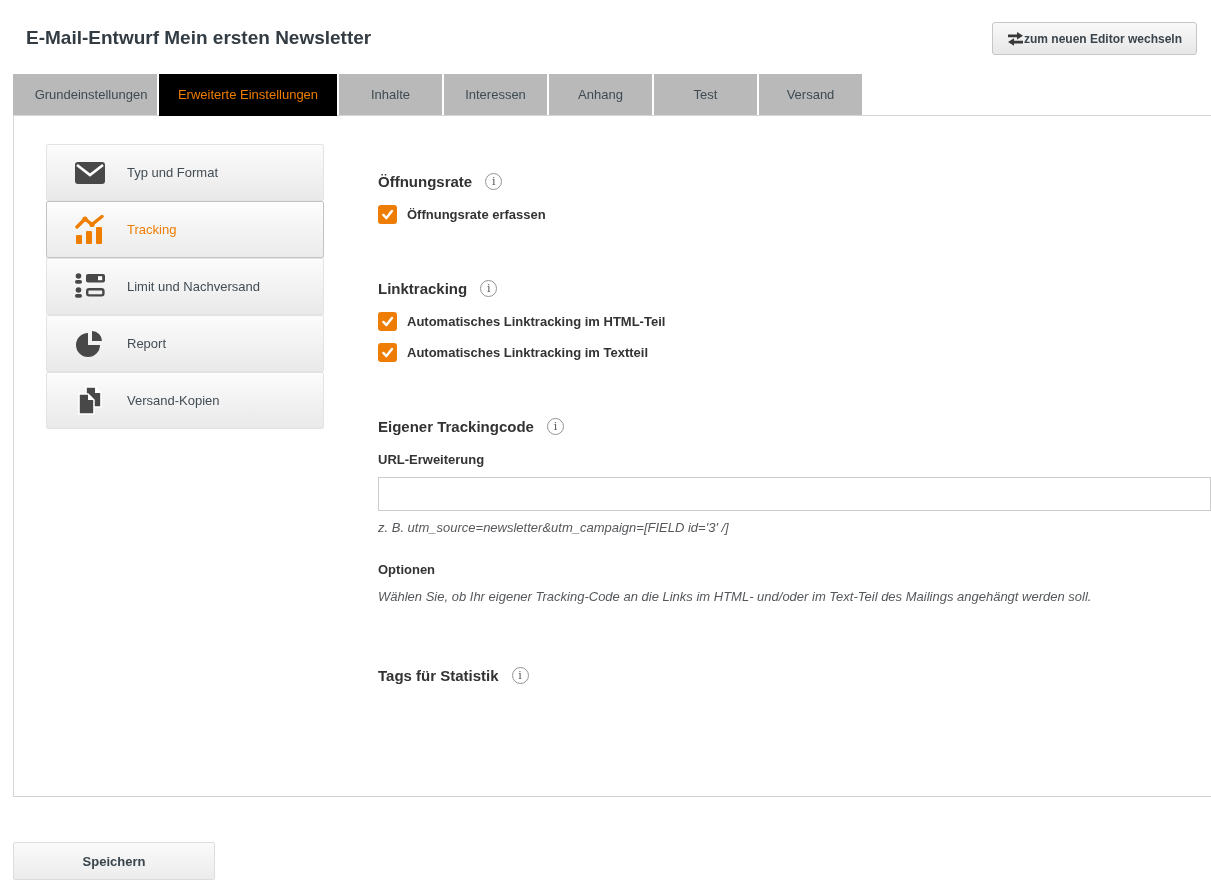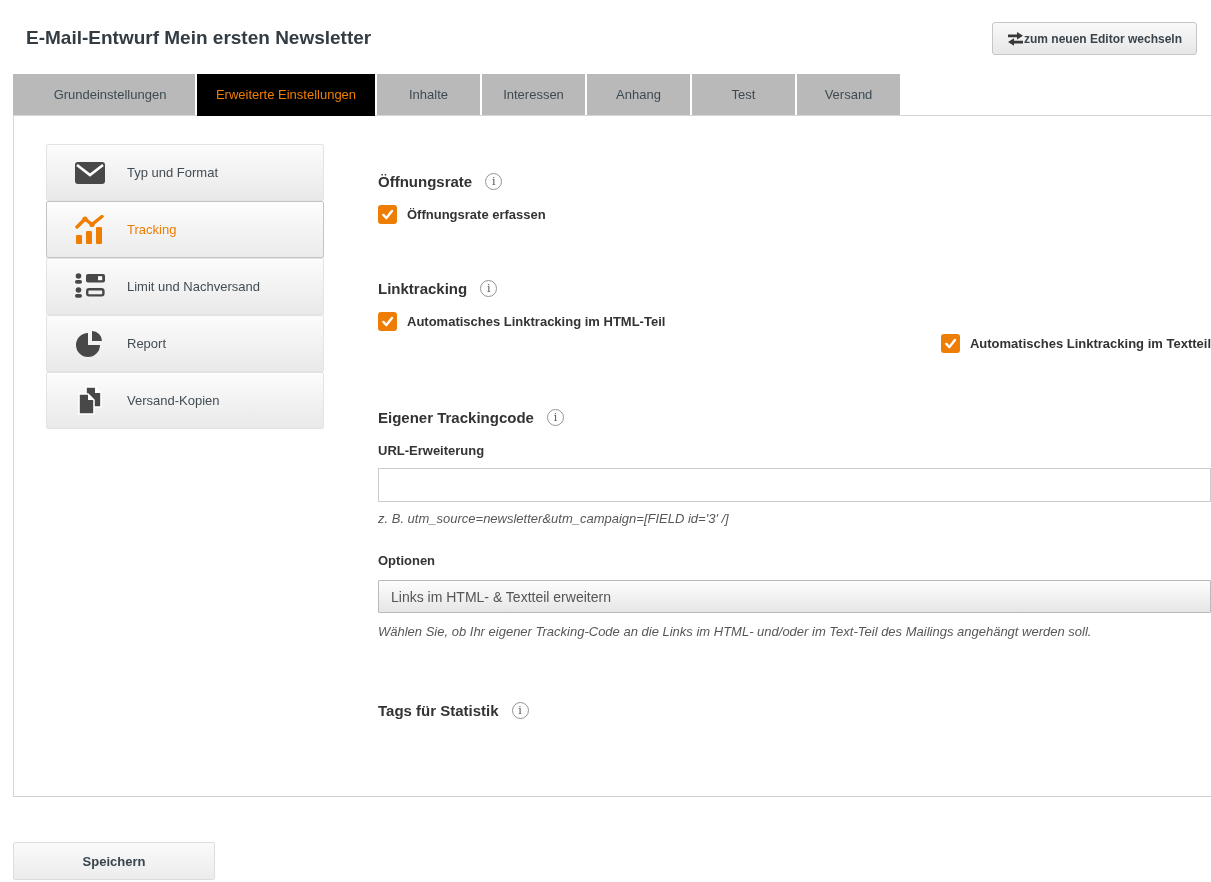--- a/index.html
+++ b/index.html
@@ -29,21 +29,21 @@
     cursor: pointer;
   }
 
   
   .tabs { display: flex; gap: 2px; margin-left: 13px; height: 41px; position: relative; z-index: 2; }
   .tab {
     background: #b9b9b9; color: #3e4a52;
     font-size: 13px; text-align: center; line-height: 41px;
     height: 41px; cursor: pointer; white-space: nowrap;
   }
-  .tab.w1 { width: 182px; padding-left: 12px; }
+  .tab.w1 { width: 144px; padding-left: 12px; }
   .tab.w2 { width: 178px; }
   .tab.ws { width: 103px; }
   .tab.active { background: #000000; color: #ee7d00; height: 42px; }
 
   
   .panel {
     margin-left: 13px;
     border-top: 1px solid #d6d6d6;
     border-left: 1px solid #d6d6d6;
     border-bottom: 1px solid #cfcfcf;
@@ -72,21 +72,21 @@
   .heading-row { display: flex; align-items: flex-end; }
   .heading { margin: 0; font-size: 15px; font-weight: bold; color: #333; }
   .info-icon {
     width: 17px; height: 17px; margin-left: 13px;
     border: 1px solid #949494; border-radius: 50%;
     color: #555; font-family: "DejaVu Serif", serif; font-size: 11px;
     display: inline-flex; align-items: center; justify-content: center;
     cursor: pointer; flex-shrink: 0;
   }
   .check-row { display: flex; align-items: center; margin-top: 15px; cursor: pointer; }
-  .check-row + .check-row { margin-top: 3px; justify-content: flex-end; }
+  .check-row + .check-row { margin-top: 12px; }
   .checkbox {
     width: 19px; height: 19px; border-radius: 3px;
     background: #ee7d05; flex-shrink: 0;
     display: inline-flex; align-items: center; justify-content: center;
   }
   .check-label { margin-left: 10px; font-size: 13px; font-weight: bold; color: #333; }
 
   .sub-label { font-size: 13px; font-weight: bold; color: #333; margin: 17px 0 10px 0; }
   .sub-label.options { margin-top: 27px; margin-bottom: 12px; }
   .text-input {
@@ -257,23 +257,20 @@
     <div class="section custom">
       <div class="heading-row">
         <h2 class="heading">Eigener Trackingcode</h2>
         <span class="info-icon">i</span>
       </div>
       <div class="sub-label">URL-Erweiterung</div>
       <input class="text-input" type="text" value="" style="">
       <p class="hint">z. B. utm_source=newsletter&amp;utm_campaign=[FIELD id='3' /]</p>
 
       <div class="sub-label options">Optionen</div>
-      <div class="select">
-        <span>Links im HTML- &amp; Textteil erweitern</span>
-      </div>
       <p class="hint select-hint">Wählen Sie, ob Ihr eigener Tracking-Code an die Links im HTML- und/oder im Text-Teil des Mailings angehängt werden soll.</p>
     </div>
 
     <div class="section tags">
       <div class="heading-row">
         <h2 class="heading">Tags für Statistik</h2>
         <span class="info-icon">i</span>
       </div>
     </div>
 

